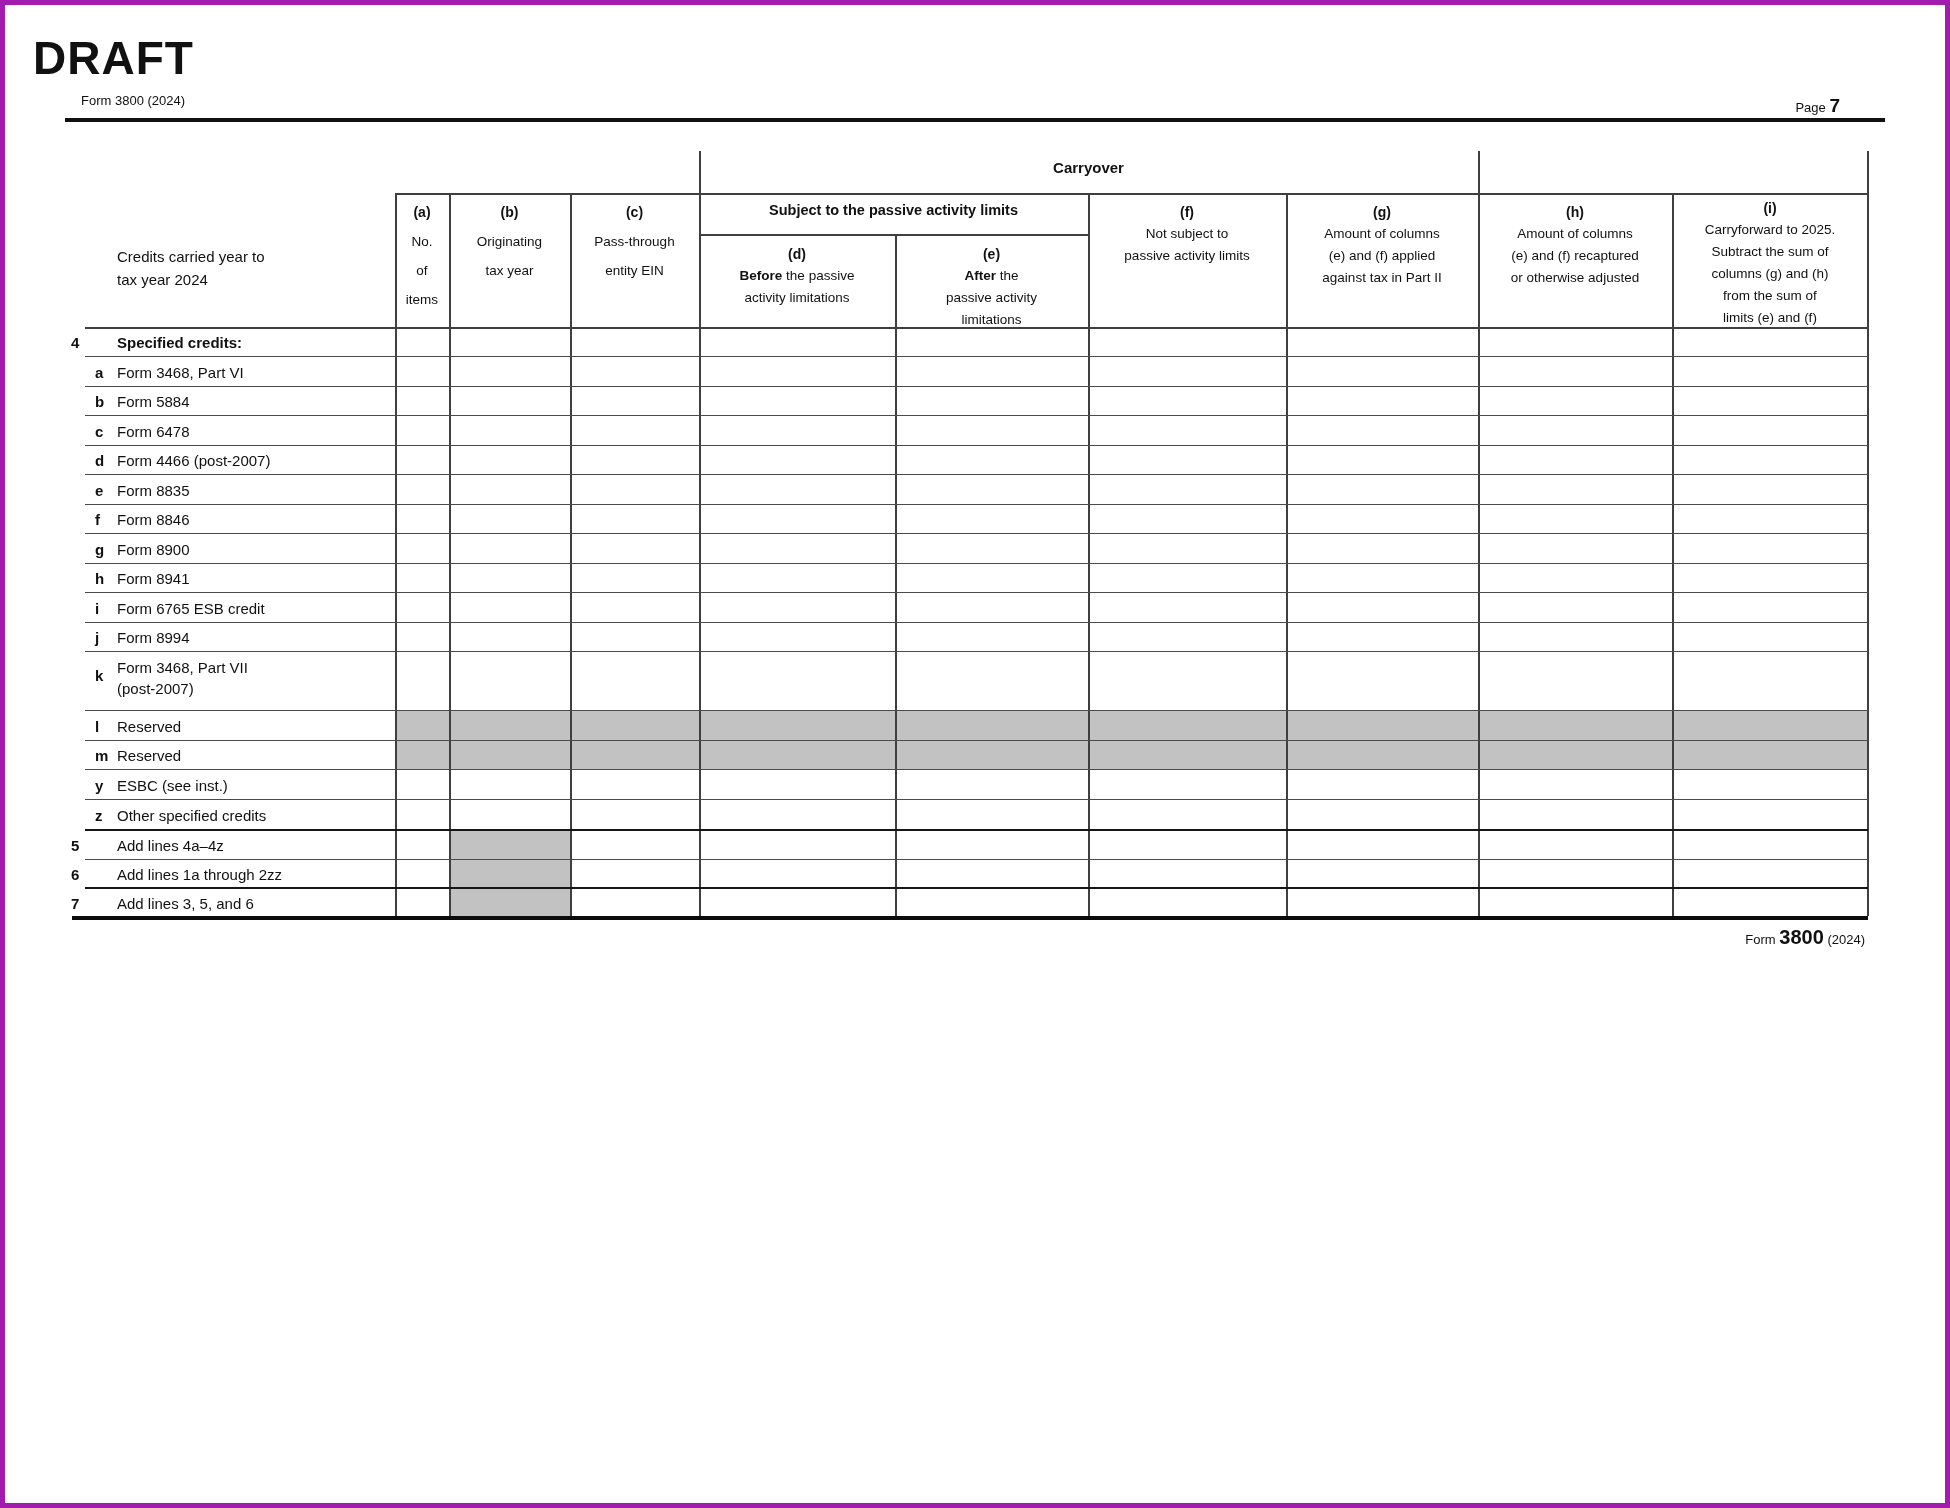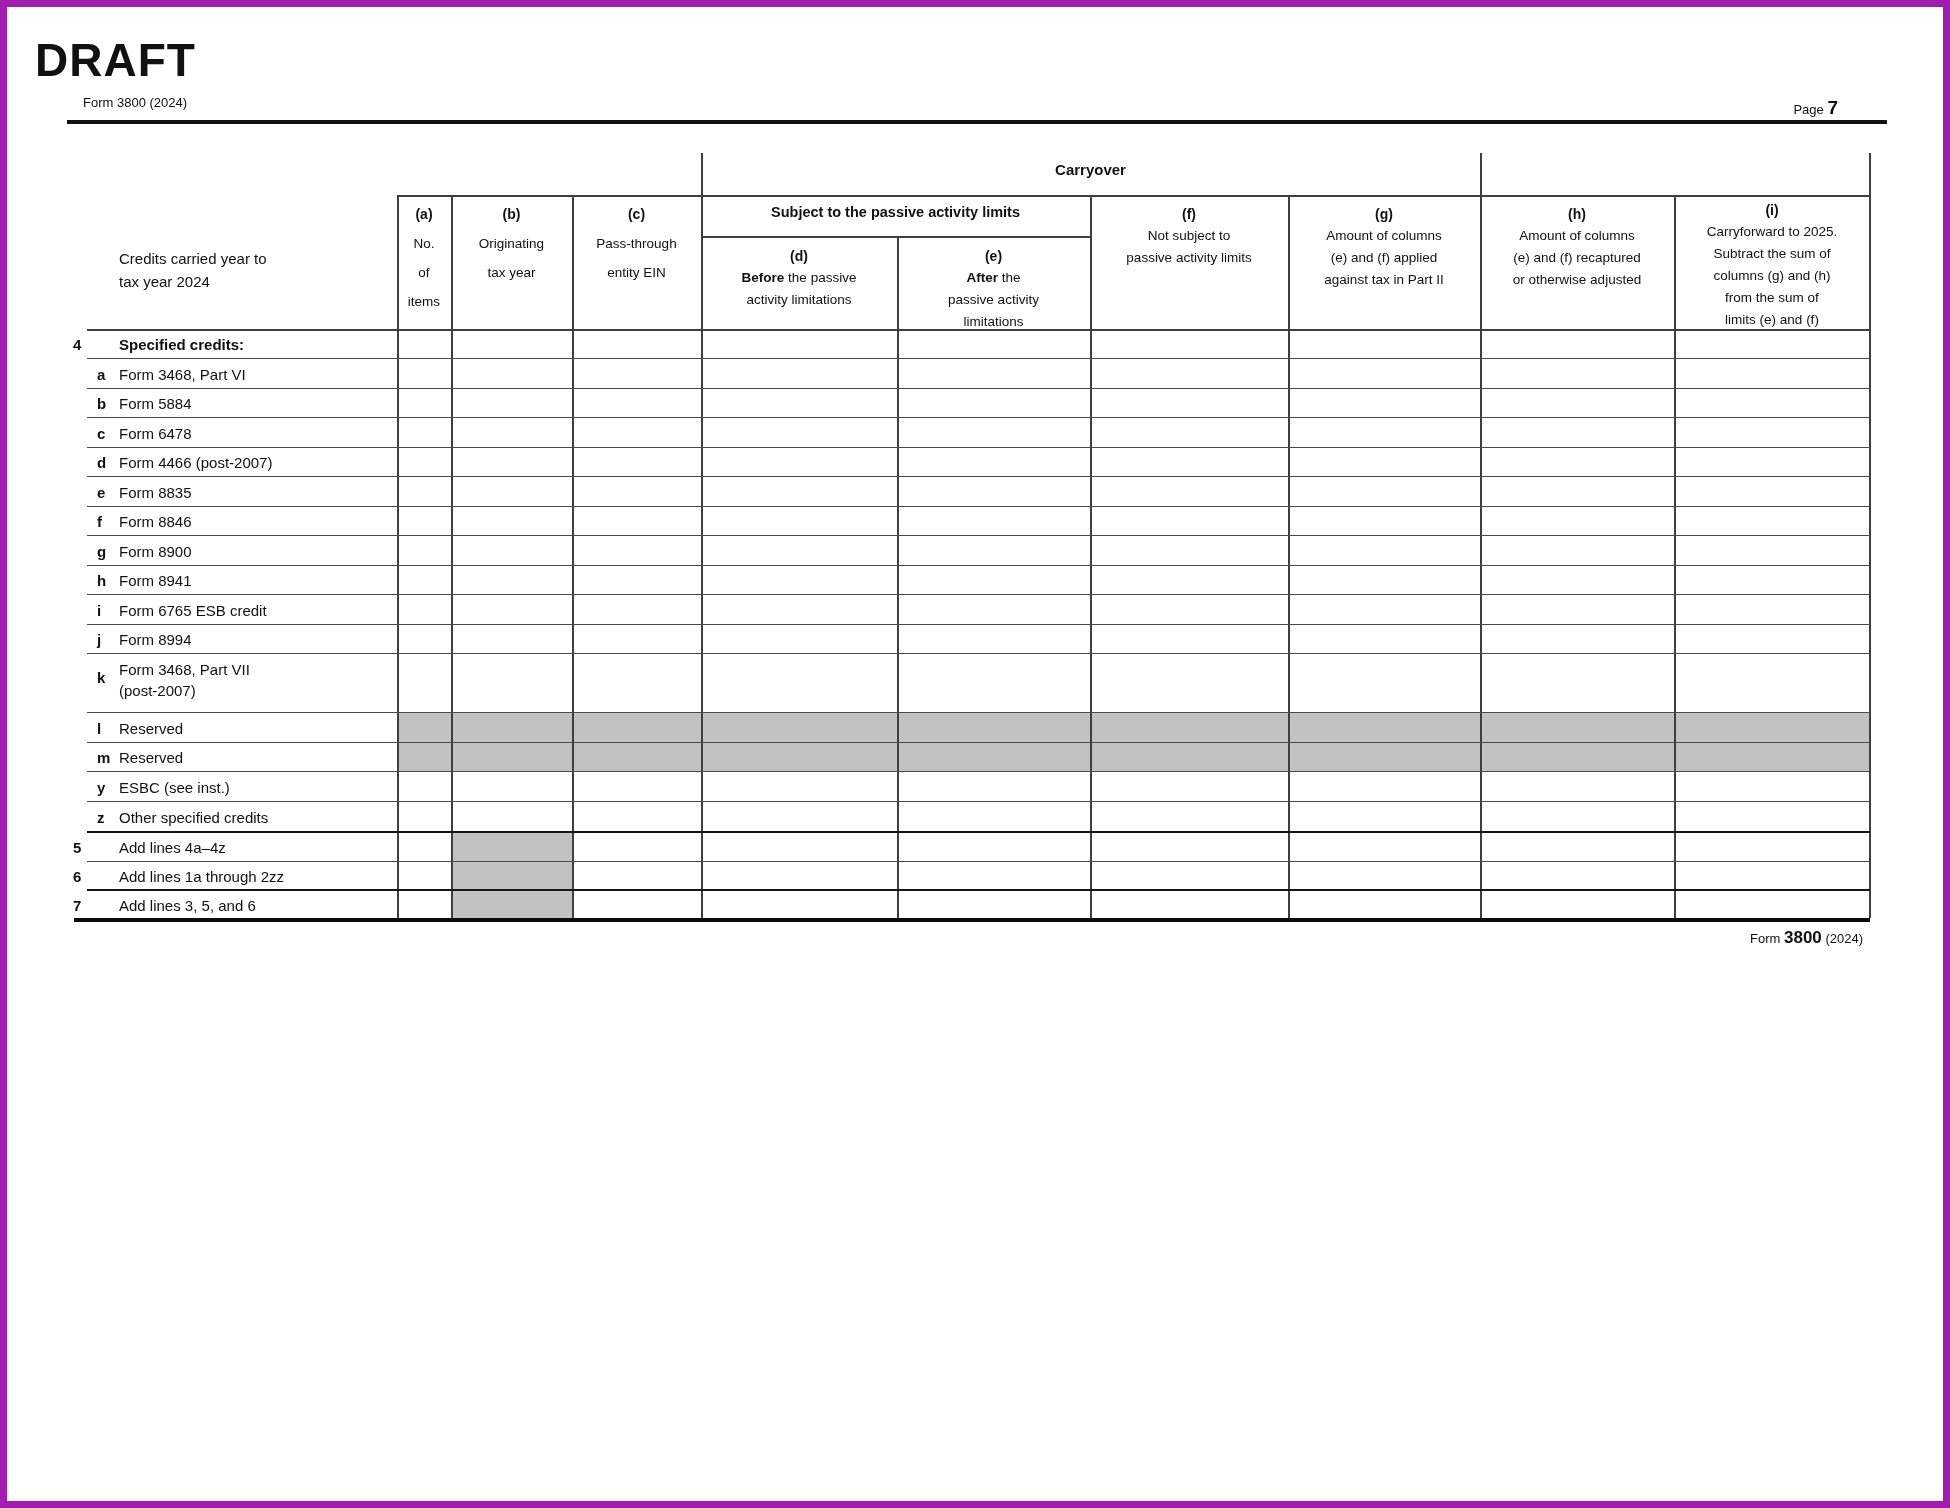--- a/index.html
+++ b/index.html
@@ -1,18 +1,18 @@
 <!DOCTYPE html>
 <html><head>
 <meta charset="utf-8">
 <style>
   html,body{margin:0;padding:0;background:#e8e8e8;}
   .page{
     position:relative;width:1950px;height:1508px;background:#ffffff;
-    border:7px solid #a21caf;box-sizing:border-box;overflow:hidden;
+    border:5px solid #a21caf;box-sizing:border-box;overflow:hidden;
     font-family:"Liberation Sans", sans-serif;color:#111;
   }
   .abs{position:absolute;}
   
   .draft{left:28px;top:26px;font-size:46px;font-weight:800;letter-spacing:1px;}
   .form-id{left:76px;top:88px;font-size:13px;}
   .page-no{right:105px;top:90px;font-size:13px;}
   .page-no b{font-size:19px;font-weight:700;}
   .rule-top{left:60px;top:113px;width:1820px;height:4px;background:#101010;}
   .part-band{left:60px;top:117px;width:1820px;height:32px;border-bottom:2px solid #161616;box-sizing:border-box;}
@@ -42,21 +42,21 @@
   .row.two .rletter{top:15px;transform:none;}
   .row.two .rlabel{top:7px;transform:none;}
   .row.two .rlabel2{position:absolute;left:32px;top:28px;font-size:15px;white-space:nowrap;}
   .row.boldlabel .rlabel{font-weight:700;}
   
   .info-box{position:absolute;left:813px;top:462px;width:502px;height:103px;background:#fff;
     border:7px solid #0a0a0a;box-sizing:border-box;display:flex;align-items:center;justify-content:center;
     font-size:33px;font-weight:700;letter-spacing:0.5px;}
   
   .footer{position:absolute;right:80px;top:921px;font-size:13px;}
-  .footer b{font-size:17px;font-weight:700;}
+  .footer b{font-size:20px;font-weight:700;}
 </style>
 </head>
 <body>
 
 <div class="page">
 
   <div class="abs draft">DRAFT</div>
   <div class="abs form-id">Form 3800 (2024)</div>
   <div class="abs page-no"><span>Page</span> <b>7</b></div>
   <div class="abs rule-top"></div>

